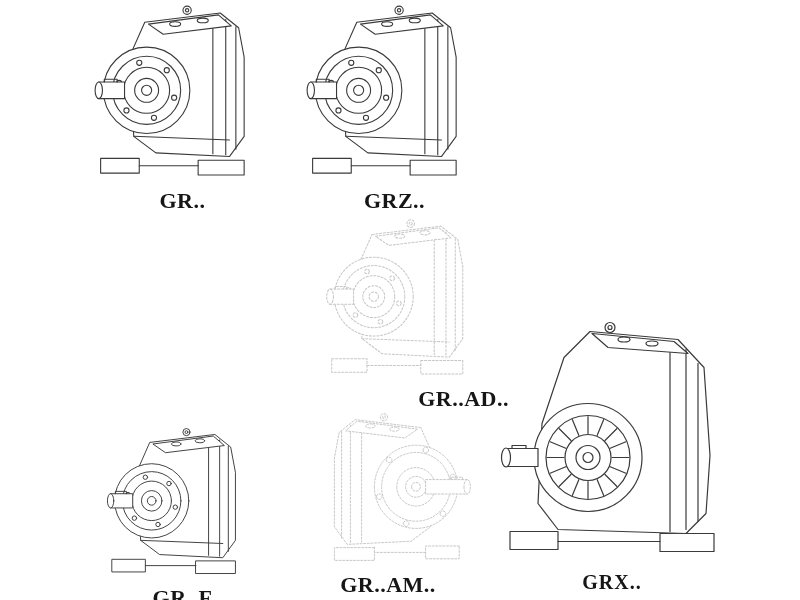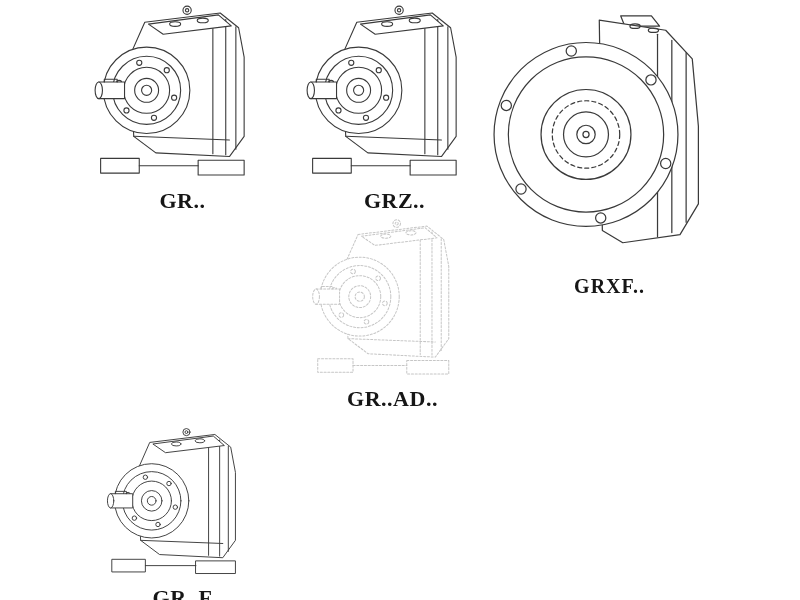--- a/index.html
+++ b/index.html
@@ -173,43 +173,51 @@
 
   <figure class="cell" style="left:292px; top:2px; width:205px; height:212px;align-items:center;">
     <div class="art">
       <svg viewBox="0 0 210 200">
           <use href="#gb-foot"></use>
         </svg>
     </div>
     <figcaption class="label">GRZ..</figcaption>
   </figure>
 
-  <figure class="cell" style="left:492px; top:0px; width:235px; height:298px;">
-    <div class="art">
-      <svg viewBox="0 0 230 260">
-          <use href="#gb-grxf"></use>
-        </svg>
-    </div>
-    <figcaption class="label big">GRXF..</figcaption>
-  </figure>
-
-
-  <figure class="cell" style="left:290px; top:216px; width:205px; height:196px;">
+
+
+  <figure class="cell" style="left:304px; top:216px; width:205px; height:196px;align-items:flex-end;">
     <div class="art ghost">
       <svg viewBox="0 0 210 200">
           <use href="#gb-foot"></use>
         </svg>
     </div>
     <figcaption class="label">GR..AD..</figcaption>
   </figure>
 
   <figure class="cell" style="left:80px; top:425px; width:205px; height:186px;text-decoration:underline;">
     <div class="art">
       <svg viewBox="0 0 210 200">
           <use href="#gb-foot"></use>
         </svg>
     </div>
     <figcaption class="label">GR..F</figcaption>
   </figure>
 
-
+  <figure class="cell" style="left:288px; top:410px; width:200px; height:188px;">
+    <div class="art ghost">
+      <svg viewBox="0 0 210 200">
+          <use href="#gb-flange" transform="translate(210 0) scale(-1 1)"></use>
+        </svg>
+    </div>
+    <figcaption class="label">GR..AM..</figcaption>
+  </figure>
+
+  <figure class="cell" style="left:492px; top:302px; width:240px; height:292px;">
+    <div class="art">
+      <svg viewBox="0 0 240 260">
+          <use href="#gb-grx"></use>
+        </svg>
+    </div>
+    <figcaption class="label big">GRX..</figcaption>
+  </figure>
 
 </div>
 
 </body></html>

